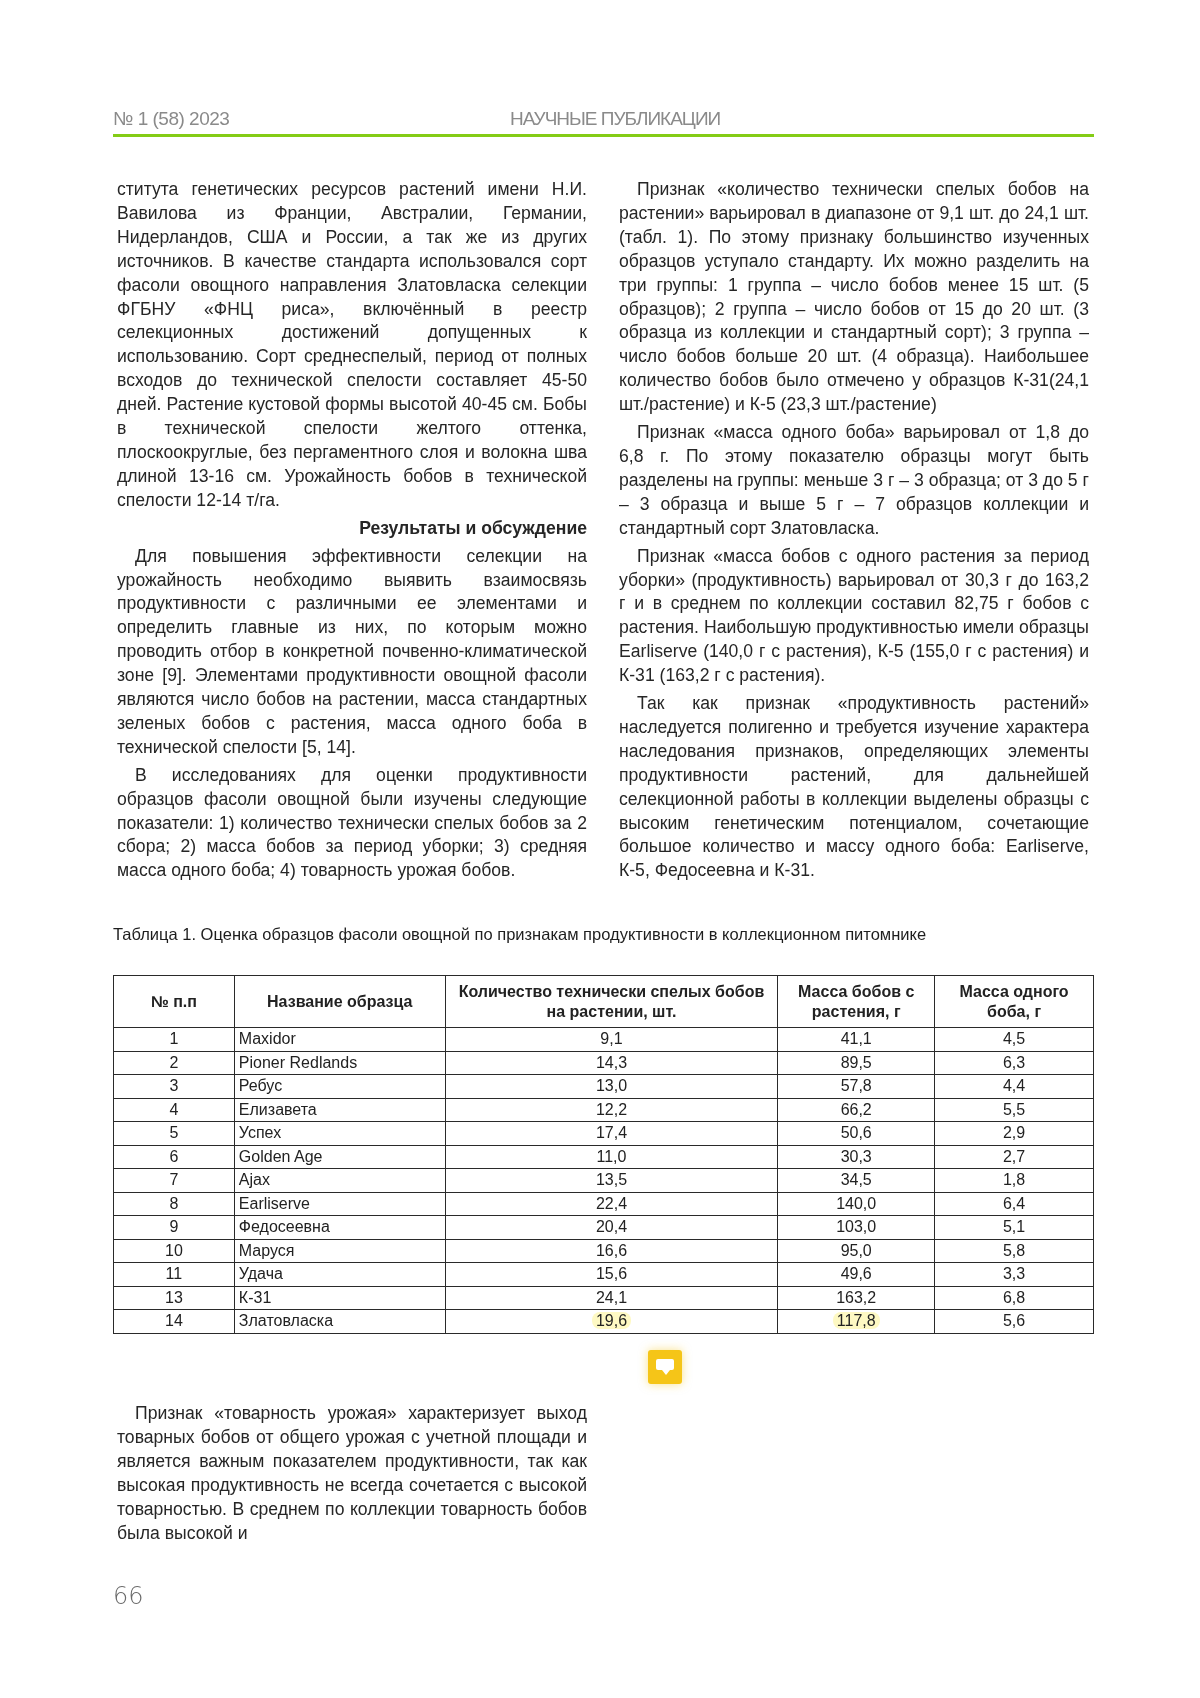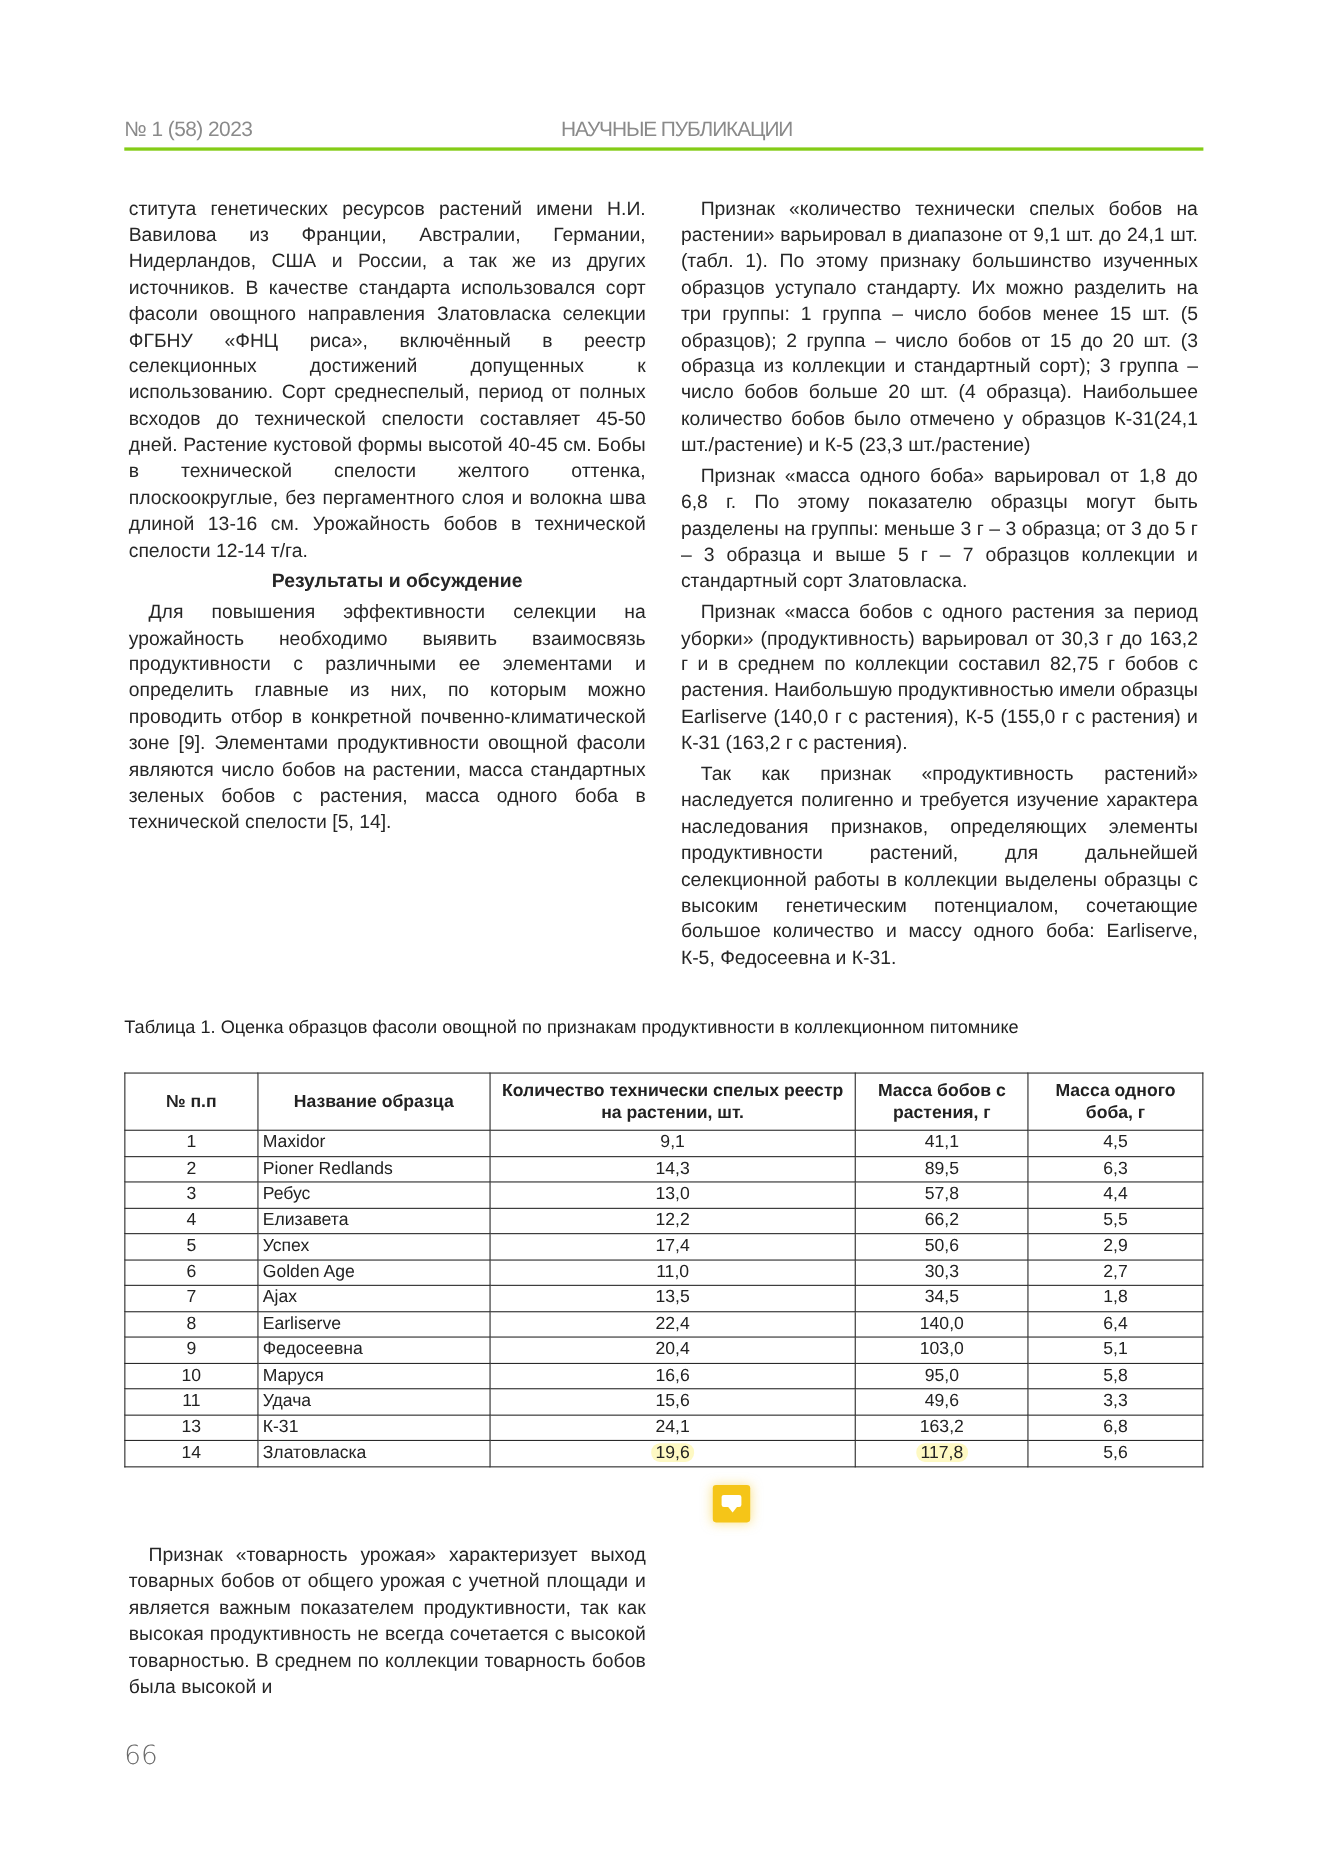--- a/index.html
+++ b/index.html
@@ -8,21 +8,21 @@
   .header { position: absolute; left: 113px; top: 104px; width: 981px; height: 30px;
             border-bottom: 3px solid #84cc16; }
   .header .issue { position: absolute; left: 0; top: 4px; font-size: 19px; color: #8a8a8a;
                    letter-spacing: -0.5px; font-family: "Liberation Sans Narrow", "Liberation Sans", sans-serif; }
   .header .section { position: absolute; left: 397px; top: 4px; font-size: 19px; color: #8a8a8a;
                      letter-spacing: -1px; font-family: "Liberation Sans", sans-serif; }
   .col { position: absolute; width: 478px; font-size: 17.6px; line-height: 23.9px;
          text-align: justify; color: #262626; }
   .col p { margin: 4px; text-indent: 0; }
   .col p.ind { text-indent: 18px; }
-  .col .h { font-weight: bold; text-indent: 18px; text-align: center; }
+  .col .h { font-weight: bold; text-indent: 18px; text-align: right; }
   #col-left-top { left: 113px; top: 174px; }
   #col-right-top { left: 615px; top: 174px; }
   #col-left-bottom { left: 113px; top: 1398px; }
   #col-right-bottom { left: 615px; top: 1398px; }
   .caption { position: absolute; left: 113px; top: 924px; width: 981px; font-size: 16.5px;
              font-weight: normal; line-height: 21px; text-align: justify; color: #1e1e1e; }
   table.t { position: absolute; left: 113px; top: 975px; width: 981px; border-collapse: collapse;
             font-size: 16px; color: #222; }
   table.t th, table.t td { border: 1.5px solid #2a2a2a; padding: 0 4px; }
   table.t th { font-weight: bold; font-size: 16px; line-height: 20px; height: 51px; text-align: center; }
@@ -44,20 +44,21 @@
 
 <div class="header">
   <span class="issue">№ 1 (58) 2023</span>
   <span class="section">НАУЧНЫЕ ПУБЛИКАЦИИ</span>
 </div>
 
 <div class="col" id="col-left-top">
   <p>ститута генетических ресурсов растений имени Н.И. Вавилова из Франции, Австралии, Германии, Нидерландов, США и России, а так же из других источников. В качестве стандарта использовался сорт фасоли овощного направления Златовласка селекции ФГБНУ «ФНЦ риса», включённый в реестр селекционных достижений допущенных к использованию. Сорт среднеспелый, период от полных всходов до технической спелости составляет 45-50 дней. Растение кустовой формы высотой 40-45 см. Бобы в технической спелости желтого оттенка, плоскоокруглые, без пергаментного слоя и волокна шва длиной 13-16 см. Урожайность бобов в технической спелости 12-14 т/га.</p>
   <p class="h">Результаты и обсуждение</p>
   <p class="ind">Для повышения эффективности селекции на урожайность необходимо выявить взаимосвязь продуктивности с различными ее элементами и определить главные из них, по которым можно проводить отбор в конкретной почвенно-климатической зоне [9]. Элементами продуктивности овощной фасоли являются число бобов на растении, масса стандартных зеленых бобов с растения, масса одного боба в технической спелости [5, 14].</p>
+  <p class="ind">В исследованиях для оценки продуктивности образцов фасоли овощной были изучены следующие показатели: 1) количество технически спелых бобов за 2 сбора; 2) масса бобов за период уборки; 3) средняя масса одного боба; 4) товарность урожая бобов.</p>
 </div>
 
 <div class="col" id="col-right-top">
   <p class="ind">Признак «количество технически спелых бобов на растении» варьировал в диапазоне от 9,1 шт. до 24,1 шт. (табл. 1). По этому признаку большинство изученных образцов уступало стандарту. Их можно разделить на три группы: 1 группа – число бобов менее 15 шт. (5 образцов); 2 группа – число бобов от 15 до 20 шт. (3 образца из коллекции и стандартный сорт); 3 группа – число бобов больше 20 шт. (4 образца). Наибольшее количество бобов было отмечено у образцов К-31(24,1 шт./растение) и К-5 (23,3 шт./растение)</p>
   <p class="ind">Признак «масса одного боба» варьировал от 1,8 до 6,8 г. По этому показателю образцы могут быть разделены на группы: меньше 3 г – 3 образца; от 3 до 5 г – 3 образца и выше 5 г – 7 образцов коллекции и стандартный сорт Златовласка.</p>
   <p class="ind">Признак «масса бобов с одного растения за период уборки» (продуктивность) варьировал от 30,3 г до 163,2 г и в среднем по коллекции составил 82,75 г бобов с растения. Наибольшую продуктивностью имели образцы Earliserve (140,0 г с растения), К-5 (155,0 г с растения) и К-31 (163,2 г с растения).</p>
   <p class="ind">Так как признак «продуктивность растений» наследуется полигенно и требуется изучение характера наследования признаков, определяющих элементы продуктивности растений, для дальнейшей селекционной работы в коллекции выделены образцы с высоким генетическим потенциалом, сочетающие большое количество и массу одного боба: Earliserve, К-5, Федосеевна и К-31.</p>
 </div>
 
 <div class="caption">Таблица 1. Оценка образцов фасоли овощной по признакам продуктивности в коллекционном питомнике</div>
@@ -67,21 +68,21 @@
     <col style="width:121px">
       <col style="width:211px">
       <col style="width:333px">
       <col style="width:157px">
       <col style="width:159px">
   </colgroup>
   <thead>
     <tr>
       <th>№ п.п</th>
       <th>Название образца</th>
-      <th>Количество технически спелых реестр на растении, шт.</th>
+      <th>Количество технически спелых бобов на растении, шт.</th>
       <th>Масса бобов с растения, г</th>
       <th>Масса одного боба, г</th>
     </tr>
   </thead>
   <tbody>
     <tr>
         <td>1</td>
         <td class="name">Maxidor</td>
         <td>9,1</td>
         <td>41,1</td>

